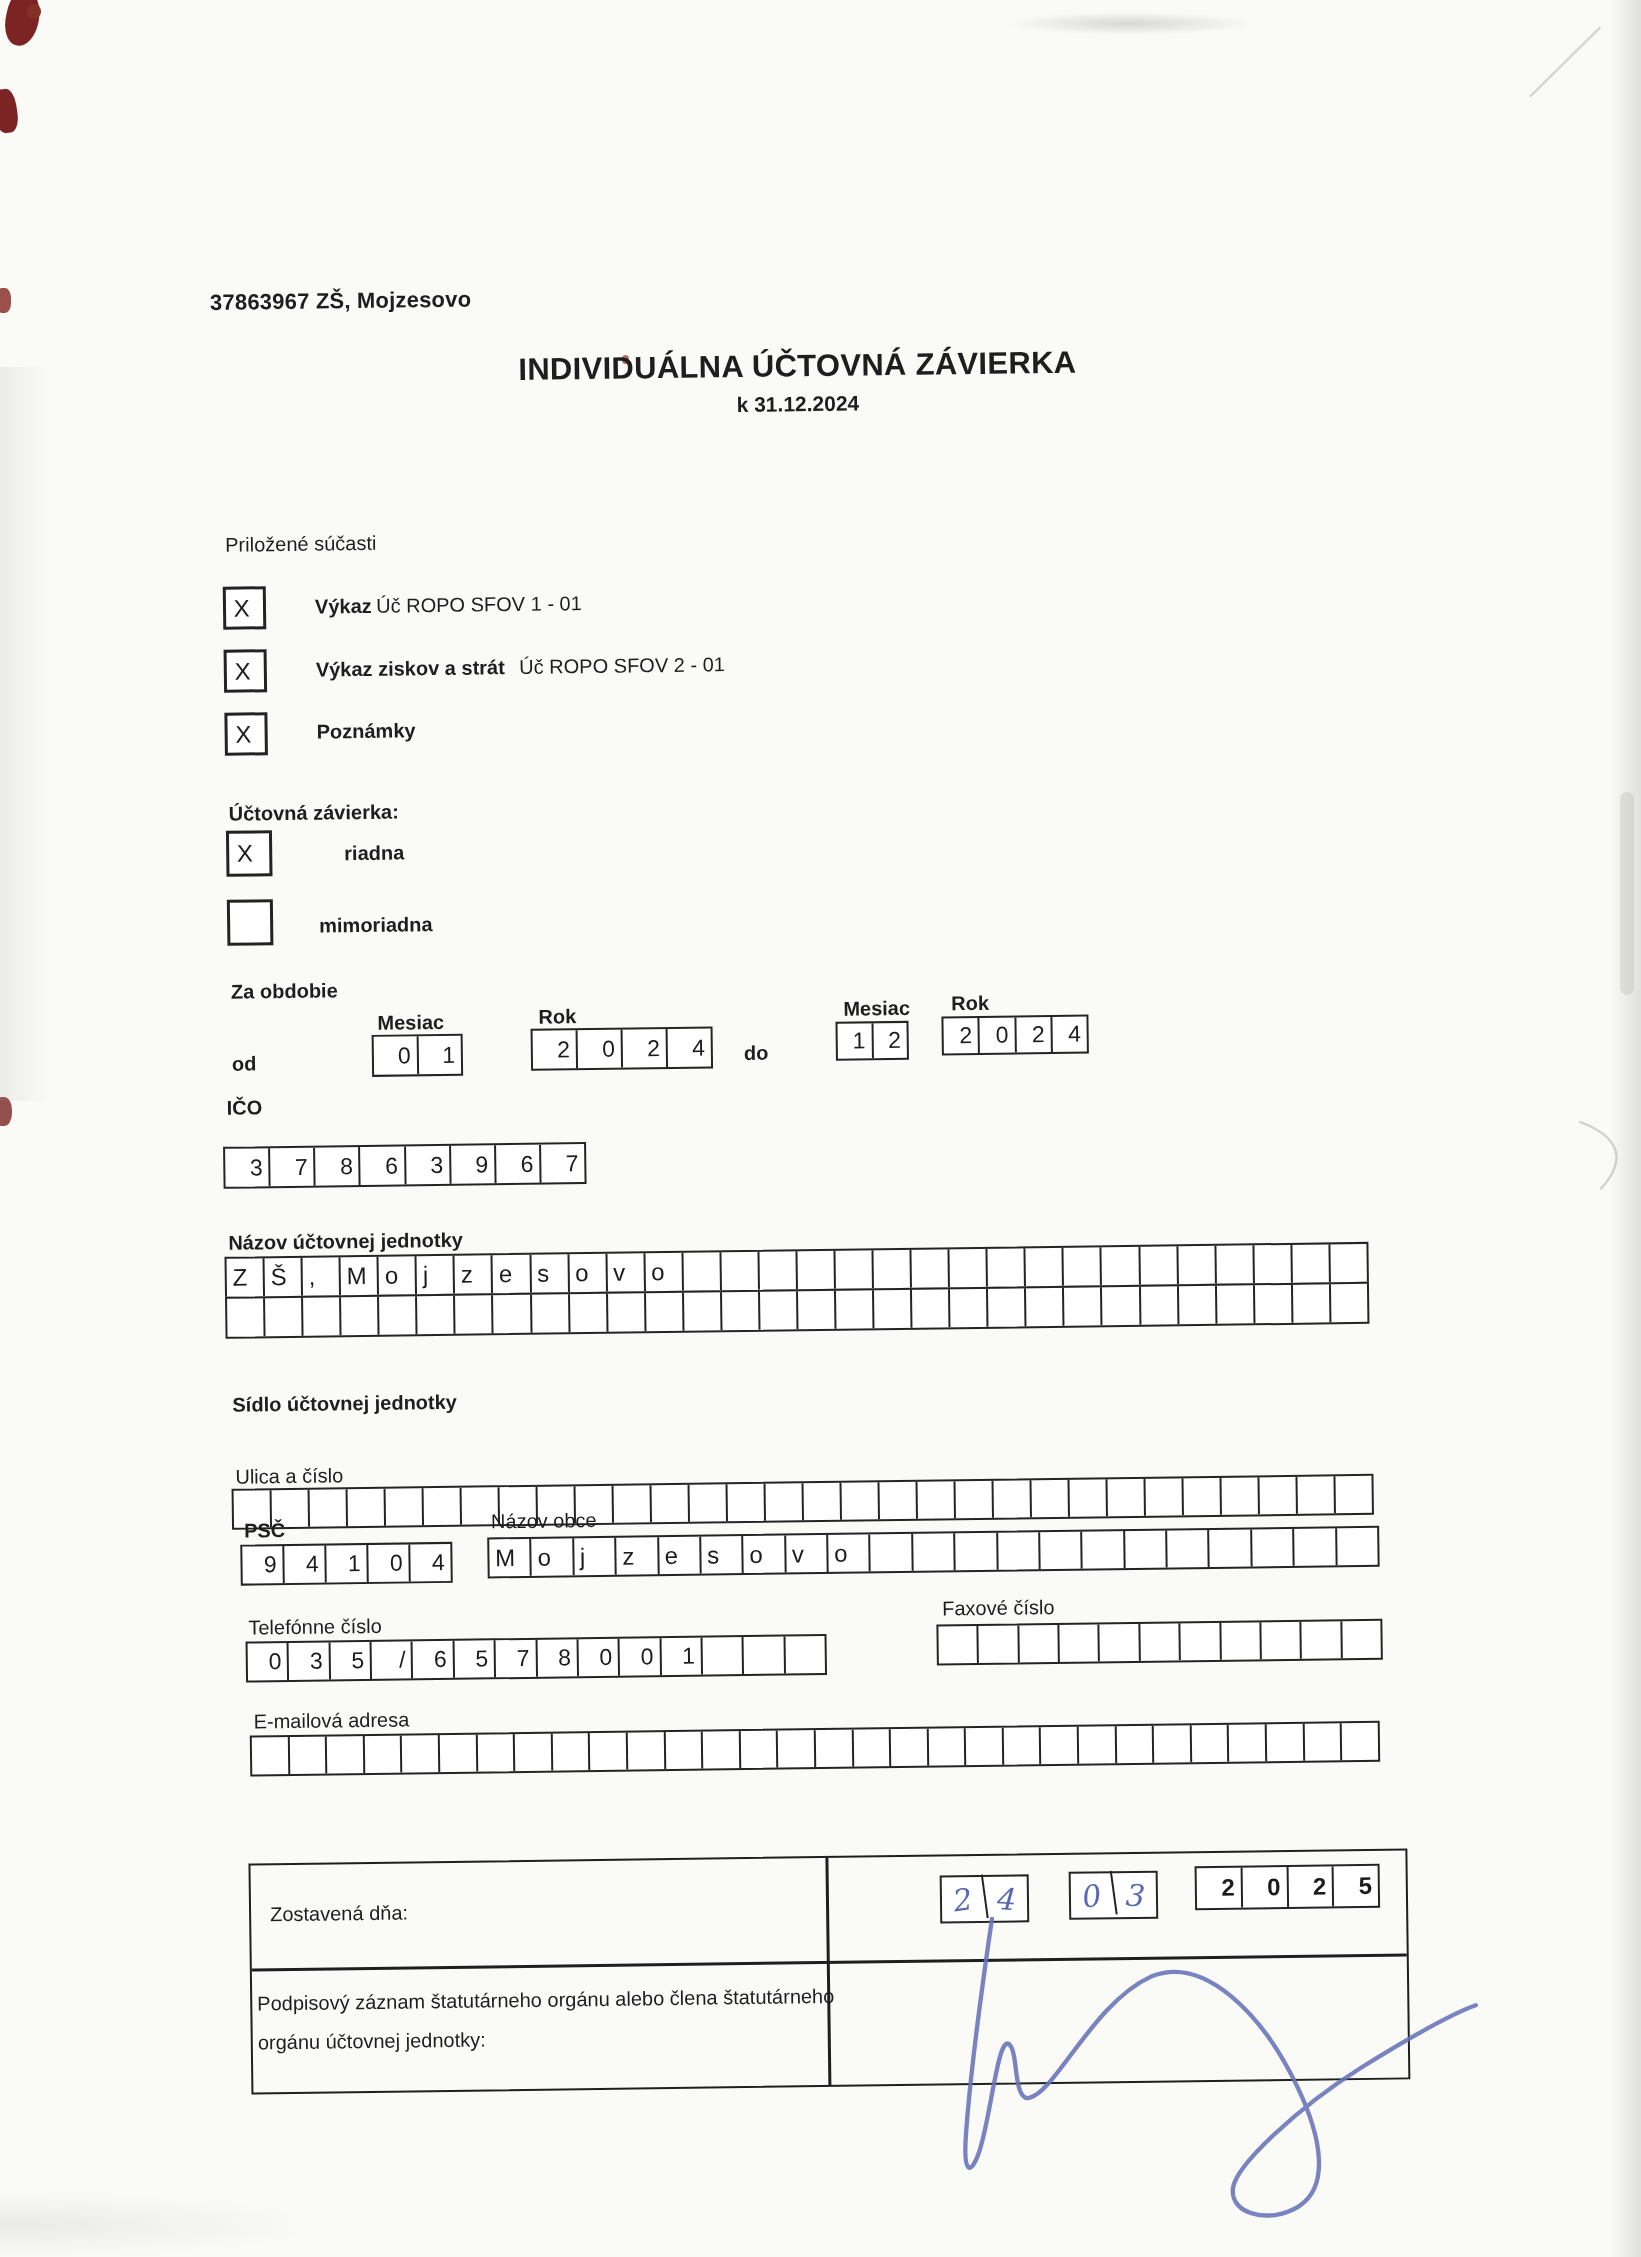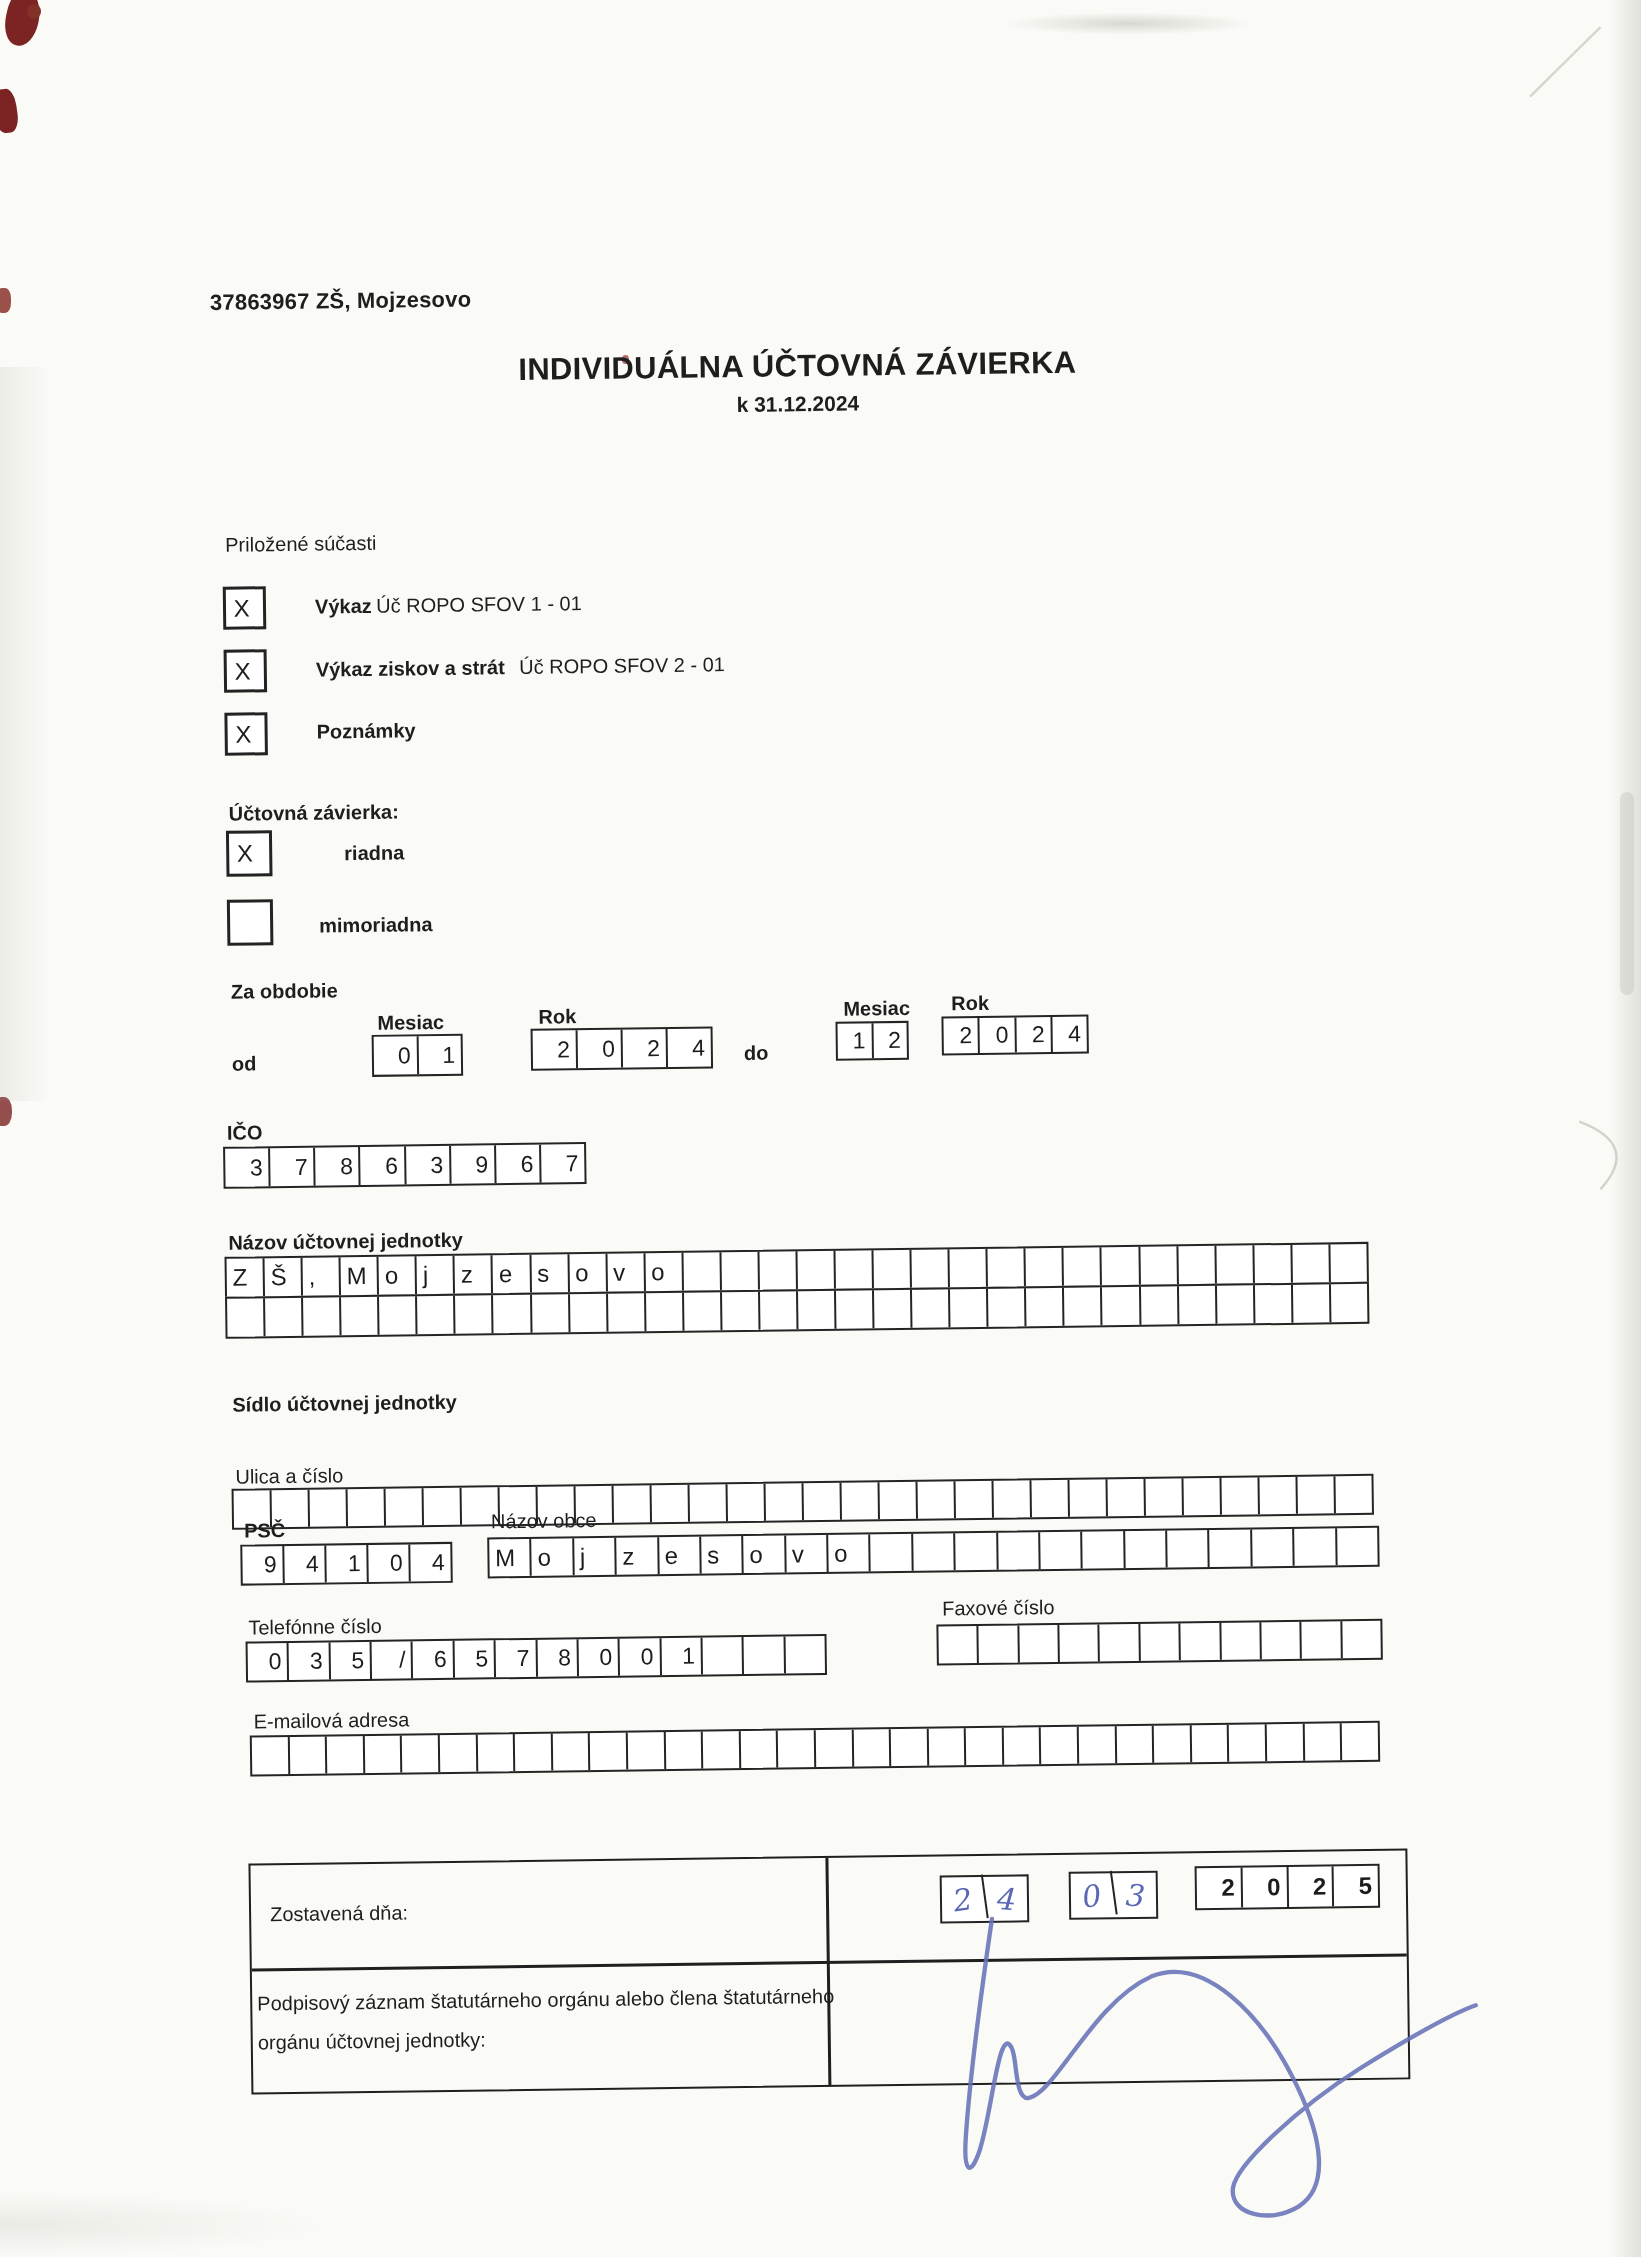--- a/index.html
+++ b/index.html
@@ -156,21 +156,21 @@
       <div class="cell filled">1</div>
       <div class="cell filled">2</div>
     </div>
   <div class="abs grid" style="left:942px;top:1018px;width:147px;height:39px;">
       <div class="cell filled">2</div>
       <div class="cell filled">0</div>
       <div class="cell filled">2</div>
       <div class="cell filled">4</div>
     </div>
 
-  <div class="abs t-label-b" style="left:226px;top:1114px;">IČO</div>
+  <div class="abs t-label-b" style="left:226px;top:1089px;">IČO</div>
   <div class="abs grid" style="left:222px;top:1139px;width:363px;height:42px;">
       <div class="cell filled">3</div>
       <div class="cell filled">7</div>
       <div class="cell filled">8</div>
       <div class="cell filled">6</div>
       <div class="cell filled">3</div>
       <div class="cell filled">9</div>
       <div class="cell filled">6</div>
       <div class="cell filled">7</div>
     </div>

